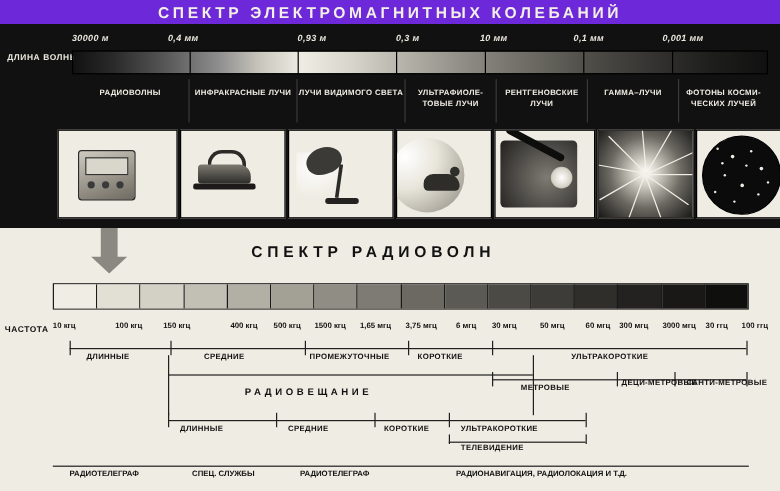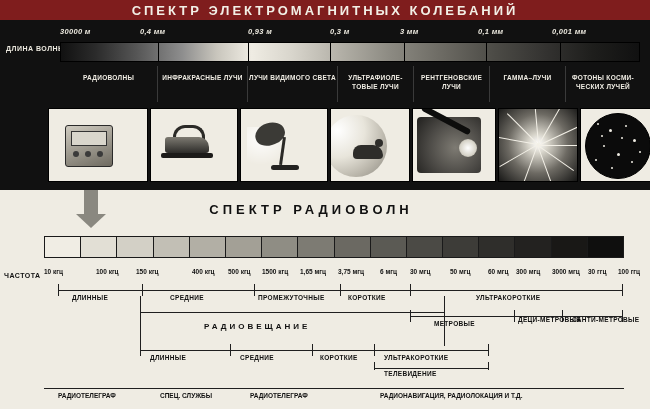--- a/index.html
+++ b/index.html
@@ -9,21 +9,21 @@
     font-family:"Liberation Sans", sans-serif;
     color:#1a1a1a;
     position:relative;
     overflow:hidden;
   }
   .page{position:absolute;inset:0;}
 
   
   .top-title{
     position:absolute;left:0;top:0;width:650px;height:20px;
-    background:#7f1d1d;color:#f2efe6;
+    background:#6d28d9;color:#f2efe6;
     font-size:13px;font-weight:bold;letter-spacing:3px;
     display:flex;align-items:center;justify-content:center;
     text-align:center;
   }
 
   
   .black-panel{
     position:absolute;left:0;top:20px;width:650px;height:170px;
     background:#111;
   }
@@ -185,21 +185,21 @@
 
   <div class="black-panel">
     <div class="wave-label">ДЛИНА ВОЛНЫ</div>
   </div>
 
   <div class="scale-row">
     <span class="scale-num" style="left:60px">30000 м</span>
     <span class="scale-num" style="left:140px">0,4 мм</span>
     <span class="scale-num" style="left:248px">0,93 м</span>
     <span class="scale-num" style="left:330px">0,3 м</span>
-    <span class="scale-num" style="left:400px">3 мм</span>
+    <span class="scale-num" style="left:400px">10 мм</span>
     <span class="scale-num" style="left:478px">0,1 мм</span>
     <span class="scale-num" style="left:552px">0,001 мм</span>
   </div>
 
   <div class="grad-strip"></div>
   <div class="grad-tick" style="left:158px"></div>
   <div class="grad-tick" style="left:248px"></div>
   <div class="grad-tick" style="left:330px"></div>
   <div class="grad-tick" style="left:404px"></div>
   <div class="grad-tick" style="left:486px"></div>

